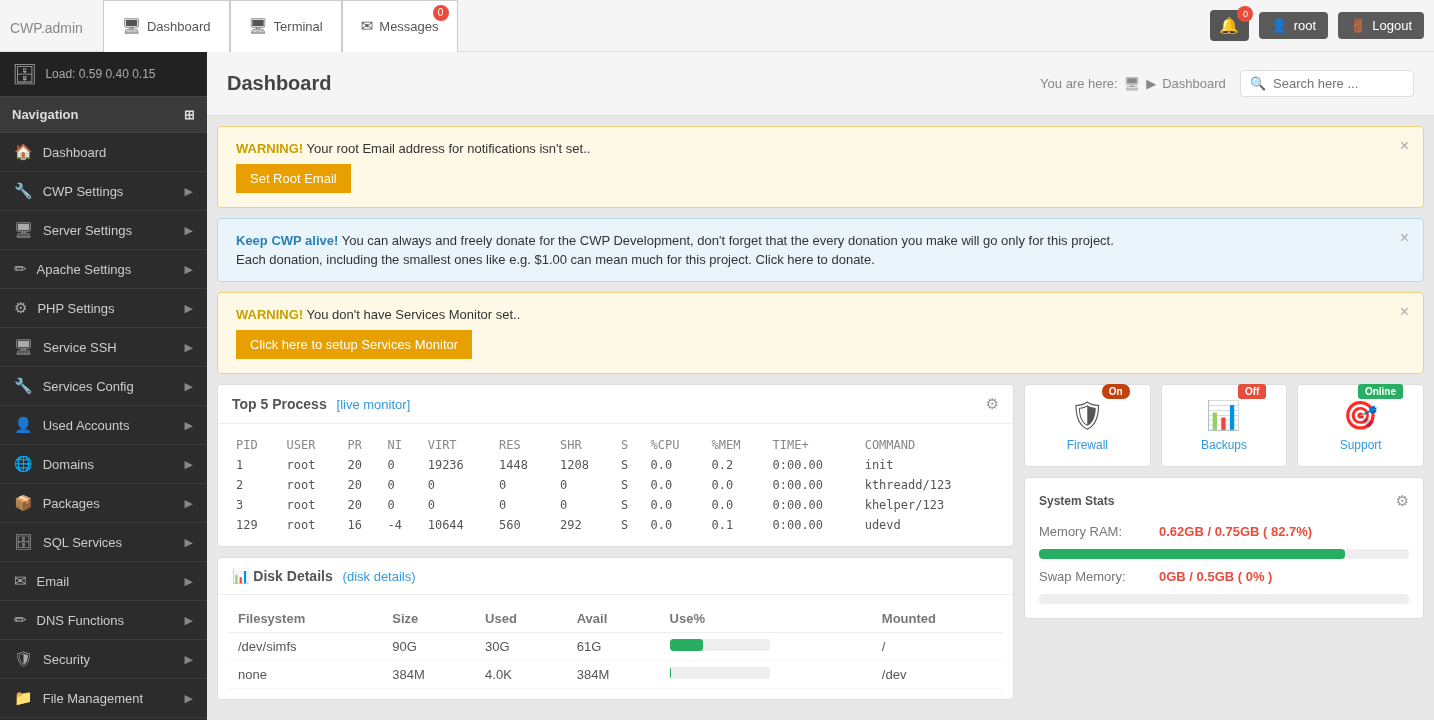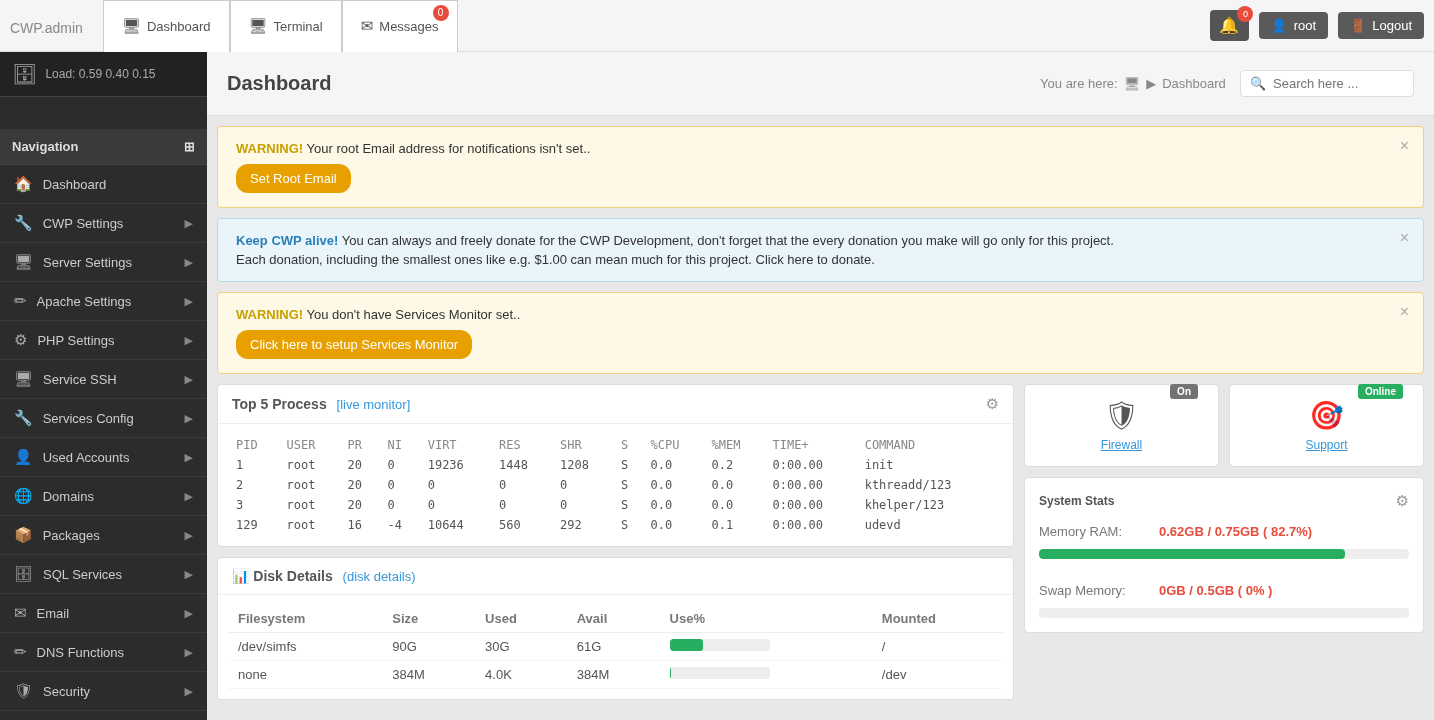--- a/index.html
+++ b/index.html
@@ -19,42 +19,42 @@
     .user-btn { display: flex; align-items: center; gap: 6px; background: #5a5a5a; color: #fff; border: none; border-radius: 4px; padding: 6px 12px; cursor: pointer; font-size: 13px; }
     .logout-btn { display: flex; align-items: center; gap: 6px; background: #5a5a5a; color: #fff; border: none; border-radius: 4px; padding: 6px 12px; cursor: pointer; font-size: 13px; }
 
     
     .main-layout { display: flex; flex: 1; overflow: hidden; }
 
     
     .sidebar { width: 207px; background: #2c2c2c; color: #ccc; display: flex; flex-direction: column; flex-shrink: 0; overflow-y: auto; }
     .sidebar-load { background: #222; display: flex; align-items: center; gap: 8px; padding: 10px 12px; font-size: 12px; color: #aaa; border-bottom: 1px solid #444; }
     .sidebar-load-icon { font-size: 20px; color: #aaa; }
-    .sidebar-nav-header { display: flex; align-items: center; justify-content: space-between; padding: 10px 12px; background: #3a3a3a; font-size: 13px; color: #ddd; font-weight: bold; border-bottom: 1px solid #444; margin-top: 32px; }
+    .sidebar-nav-header { display: flex; align-items: center; justify-content: space-between; padding: 10px 12px; background: #3a3a3a; font-size: 13px; color: #ddd; font-weight: bold; border-bottom: 1px solid #444; }
     .sidebar-item { display: flex; align-items: center; justify-content: space-between; padding: 10px 14px; cursor: pointer; border-bottom: 1px solid #3a3a3a; color: #ccc; font-size: 13px; }
     .sidebar-item-left { display: flex; align-items: center; gap: 10px; }
     .sidebar-item-icon { font-size: 15px; color: #aaa; }
     .sidebar-arrow { font-size: 11px; color: #888; }
 
     
     .content-header { background: #f5f5f5; border-bottom: 1px solid #ddd; padding: 18px 20px; display: flex; align-items: center; justify-content: space-between; }
     .content-title { font-size: 20px; font-weight: 600; color: #444; }
     .breadcrumb { display: flex; align-items: center; gap: 6px; font-size: 13px; color: #888; }
     .search-box { display: flex; align-items: center; border: 1px solid #ddd; background: #fff; border-radius: 4px; padding: 5px 10px; gap: 6px; }
     .search-box input { border: none; outline: none; font-size: 13px; color: #000000; width: 130px; }
     .search-icon { color: #aaa; font-size: 13px; }
 
     
     .alert { padding: 14px 18px; margin: 10px 10px 0 10px; border-radius: 4px; position: relative; }
     .alert-warning { background: #fef9e7; border: 1px solid #f0d080; }
     .alert-info { background: #eaf4fb; border: 1px solid #b8d9ed; }
     .alert-close { position: absolute; top: 10px; right: 14px; cursor: pointer; color: #aaa; font-size: 16px; background: none; border: none; }
     .alert-title { font-weight: bold; color: #c8a000; }
     .alert-info .alert-title { color: #2980b9; }
-    .alert-btn { display: inline-block; margin-top: 8px; background: #e8a000; color: #fff; border: none; border-radius: 12px; padding: 7px 14px; cursor: pointer; font-size: 13px; }
+    .alert-btn { display: inline-block; margin-top: 8px; background: #e8a000; color: #fff; border: none; border-radius: 0; padding: 7px 14px; cursor: pointer; font-size: 13px; }
 
     
     .dashboard-body { display: flex; gap: 10px; padding: 10px; flex: 1; }
     .dashboard-left { flex: 1; display: flex; flex-direction: column; gap: 10px; }
     .dashboard-right { width: 400px; flex-shrink: 0; display: flex; flex-direction: column; gap: 10px; }
 
     
     .panel { background: #fff; border: 1px solid #ddd; border-radius: 4px; }
     .panel-header { padding: 10px 14px; border-bottom: 1px solid #eee; display: flex; align-items: center; justify-content: space-between; }
     .panel-title { font-size: 14px; font-weight: 600; color: #555; }
@@ -63,25 +63,25 @@
 
     
     .process-table { font-family: monospace; font-size: 12px; color: #555; width: 100%; }
     .process-table th { color: #888; font-weight: normal; text-align: left; padding: 2px 6px; }
     .process-table td { padding: 2px 6px; }
 
     
     .service-icons { display: flex; gap: 10px; }
     .service-card { background: #fff; border: 1px solid #ddd; border-radius: 4px; flex: 1; display: flex; flex-direction: column; align-items: center; padding: 14px 10px; position: relative; cursor: pointer; }
     .service-badge { position: absolute; top: -1px; right: 20px; font-size: 10px; color: #fff; padding: 2px 7px; border-radius: 3px; font-weight: bold; }
-    .badge-on { background: #737373; }
+    .badge-on { background: #c2410c; border-radius: 7px; }
     .badge-off { background: #e74c3c; }
     .badge-online { background: #27ae60; }
     .service-icon-svg { font-size: 28px; color: #555; margin-bottom: 6px; }
-    .service-label { font-size: 12px; color: #3498db; text-decoration: underline; }
+    .service-label { font-size: 12px; color: #3498db; }
 
     
     .stats-panel { background: #fff; border: 1px solid #ddd; border-radius: 4px; padding: 14px; }
     .stats-header { display: flex; align-items: center; justify-content: space-between; margin-bottom: 14px; }
     .stats-title { font-size: 12px; font-weight: 600; color: #555; }
     .stat-row { display: flex; align-items: center; gap: 10px; margin-bottom: 10px; }
     .stat-label { width: 110px; color: #777; font-size: 13px; flex-shrink: 0; }
     .stat-value { color: #e74c3c; font-weight: bold; font-size: 13px; }
     .progress-bar-wrap { height: 10px; background: #eee; border-radius: 4px; flex: 1; margin-top: 4px; overflow: hidden; }
     .progress-bar-fill { height: 100%; border-radius: 4px; background: #27ae60; }
@@ -434,39 +434,44 @@
 
       <div class="dashboard-right">
 
         <div class="service-icons">
           <div class="service-card">
             <span class="service-badge badge-on">On</span>
             <span class="service-icon-svg">🛡</span>
             <span class="service-label">Firewall</span>
           </div>
           <div class="service-card">
+            <span class="service-badge badge-off">Off</span>
+            <span class="service-icon-svg">📊</span>
+            <span class="service-label">Backups</span>
+          </div>
+          <div class="service-card">
             <span class="service-badge badge-online">Online</span>
             <span class="service-icon-svg">🎯</span>
             <span class="service-label">Support</span>
           </div>
         </div>
 
         <div class="stats-panel">
           <div class="stats-header">
             <span class="stats-title">System Stats</span>
             <span class="gear-icon">⚙</span>
           </div>
           <div class="stat-row">
             <span class="stat-label">Memory RAM:</span>
             <span class="stat-value">0.62GB / 0.75GB ( 82.7%)</span>
           </div>
           <div class="progress-bar-wrap">
             <div class="progress-bar-fill" id="memory-bar" style="width: 82.7%;"></div>
           </div>
-          <div class="stat-row" style="margin-top:24px;">
+          <div class="stat-row" style="margin-top:10px;">
             <span class="stat-label">Swap Memory:</span>
             <span class="stat-value">0GB / 0.5GB ( 0% )</span>
           </div>
           <div class="progress-bar-wrap">
             <div class="progress-bar-fill" id="swap-bar" style="background: rgb(221, 221, 221); width: 0%;"></div>
           </div>
         </div>
 
       </div>
     </div>

